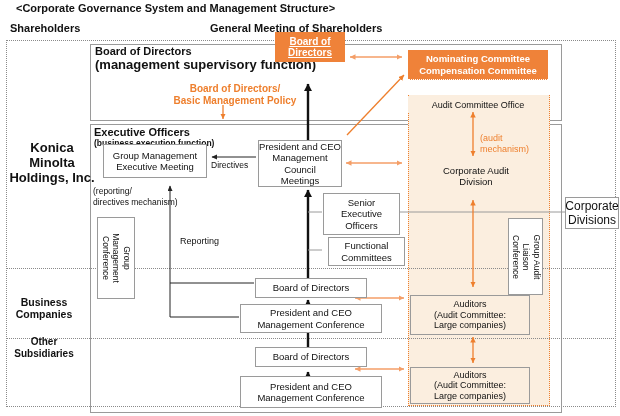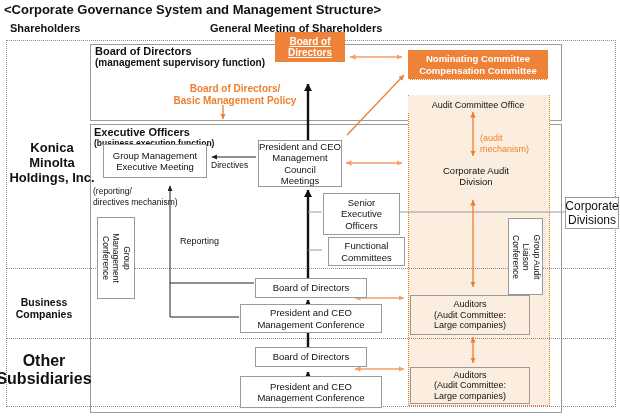--- a/index.html
+++ b/index.html
@@ -23,21 +23,21 @@
              text-align:center;font-size:8.5px;line-height:1.25;white-space:pre-line;}
   .note{font-size:8.5px;line-height:1.25;}
   .orange-t{color:#EE7F2D;}
   svg{position:absolute;left:0;top:0;}
 </style>
 </head>
 <body>
 
 <div id="stage">
 
-  <div class="abs b" style="left:4px;top:2px;font-size:13px;text-align:right;">&lt;Corporate Governance System and Management Structure&gt;</div>
+  <div class="abs b" style="left:16px;top:2px;font-size:11px;text-align:right;">&lt;Corporate Governance System and Management Structure&gt;</div>
   <div class="abs b" style="left:10px;top:22px;font-size:11px;">Shareholders</div>
   <div class="abs b" style="left:210px;top:22px;font-size:11px;">General Meeting of Shareholders</div>
 
   <div class="abs dotted-frame" style="left:6px;top:40px;width:608px;height:365px;"></div>
 
   <div class="abs graybox" style="left:90px;top:44px;width:470px;height:75px;"></div>
   <div class="abs graybox" style="left:90px;top:124px;width:470px;height:287px;"></div>
 
   <div class="abs cream" style="left:408px;top:95px;width:140px;height:310px;border-left:1px dotted #EE7F2D;border-right:1px dotted #EE7F2D;border-bottom:1px dotted #EE7F2D;"></div>
 
@@ -98,25 +98,25 @@
       <path d="M346,163 H402" marker-start="url(#mkp)" marker-end="url(#mkp)"></path>
       <path d="M355,298 H404" marker-start="url(#mkp)" marker-end="url(#mkp)"></path>
       <path d="M355,369 H404" marker-start="url(#mkp)" marker-end="url(#mkp)"></path>
     </g>
   </svg>
 
   <div class="abs ctr b pre" style="left:8px;top:141px;width:88px;font-size:13px;line-height:1.15;">Konica Minolta
 Holdings, Inc.</div>
   <div class="abs ctr b pre" style="left:0;top:296px;width:88px;font-size:10.5px;line-height:1.15;">Business
 Companies</div>
-  <div class="abs ctr b pre" style="left:0;top:352px;width:88px;font-size:16px;line-height:1.15;">Other
+  <div class="abs ctr b pre" style="left:0;top:336px;width:88px;font-size:10px;line-height:1.15;">Other
 Subsidiaries</div>
 
   <div class="abs b" style="left:95px;top:45px;font-size:11px;">Board of Directors</div>
-  <div class="abs b" style="left:95px;top:57px;font-size:10px;">(management supervisory function)</div>
+  <div class="abs b" style="left:95px;top:57px;font-size:13px;">(management supervisory function)</div>
   <div class="abs ctr obox pre" style="left:275px;top:32px;width:70px;height:30px;font-size:10px;line-height:1.15;text-decoration:underline;">Board of
 Directors</div>
   <div class="abs ctr b orange-t pre" style="left:155px;top:83px;width:160px;font-size:10px;line-height:1.2;">Board of Directors/
 Basic Management Policy</div>
 
   <div class="abs ctr obox pre" style="left:408px;top:50px;width:140px;height:29px;font-size:9.5px;line-height:1.2;border-bottom:1px dotted #fff;">Nominating Committee
 Compensation Committee</div>
 
   <div class="abs b" style="left:94px;top:126px;font-size:11px;">Executive Officers</div>
   <div class="abs b" style="left:94px;top:138px;font-size:8.5px;">(business execution function)</div>

